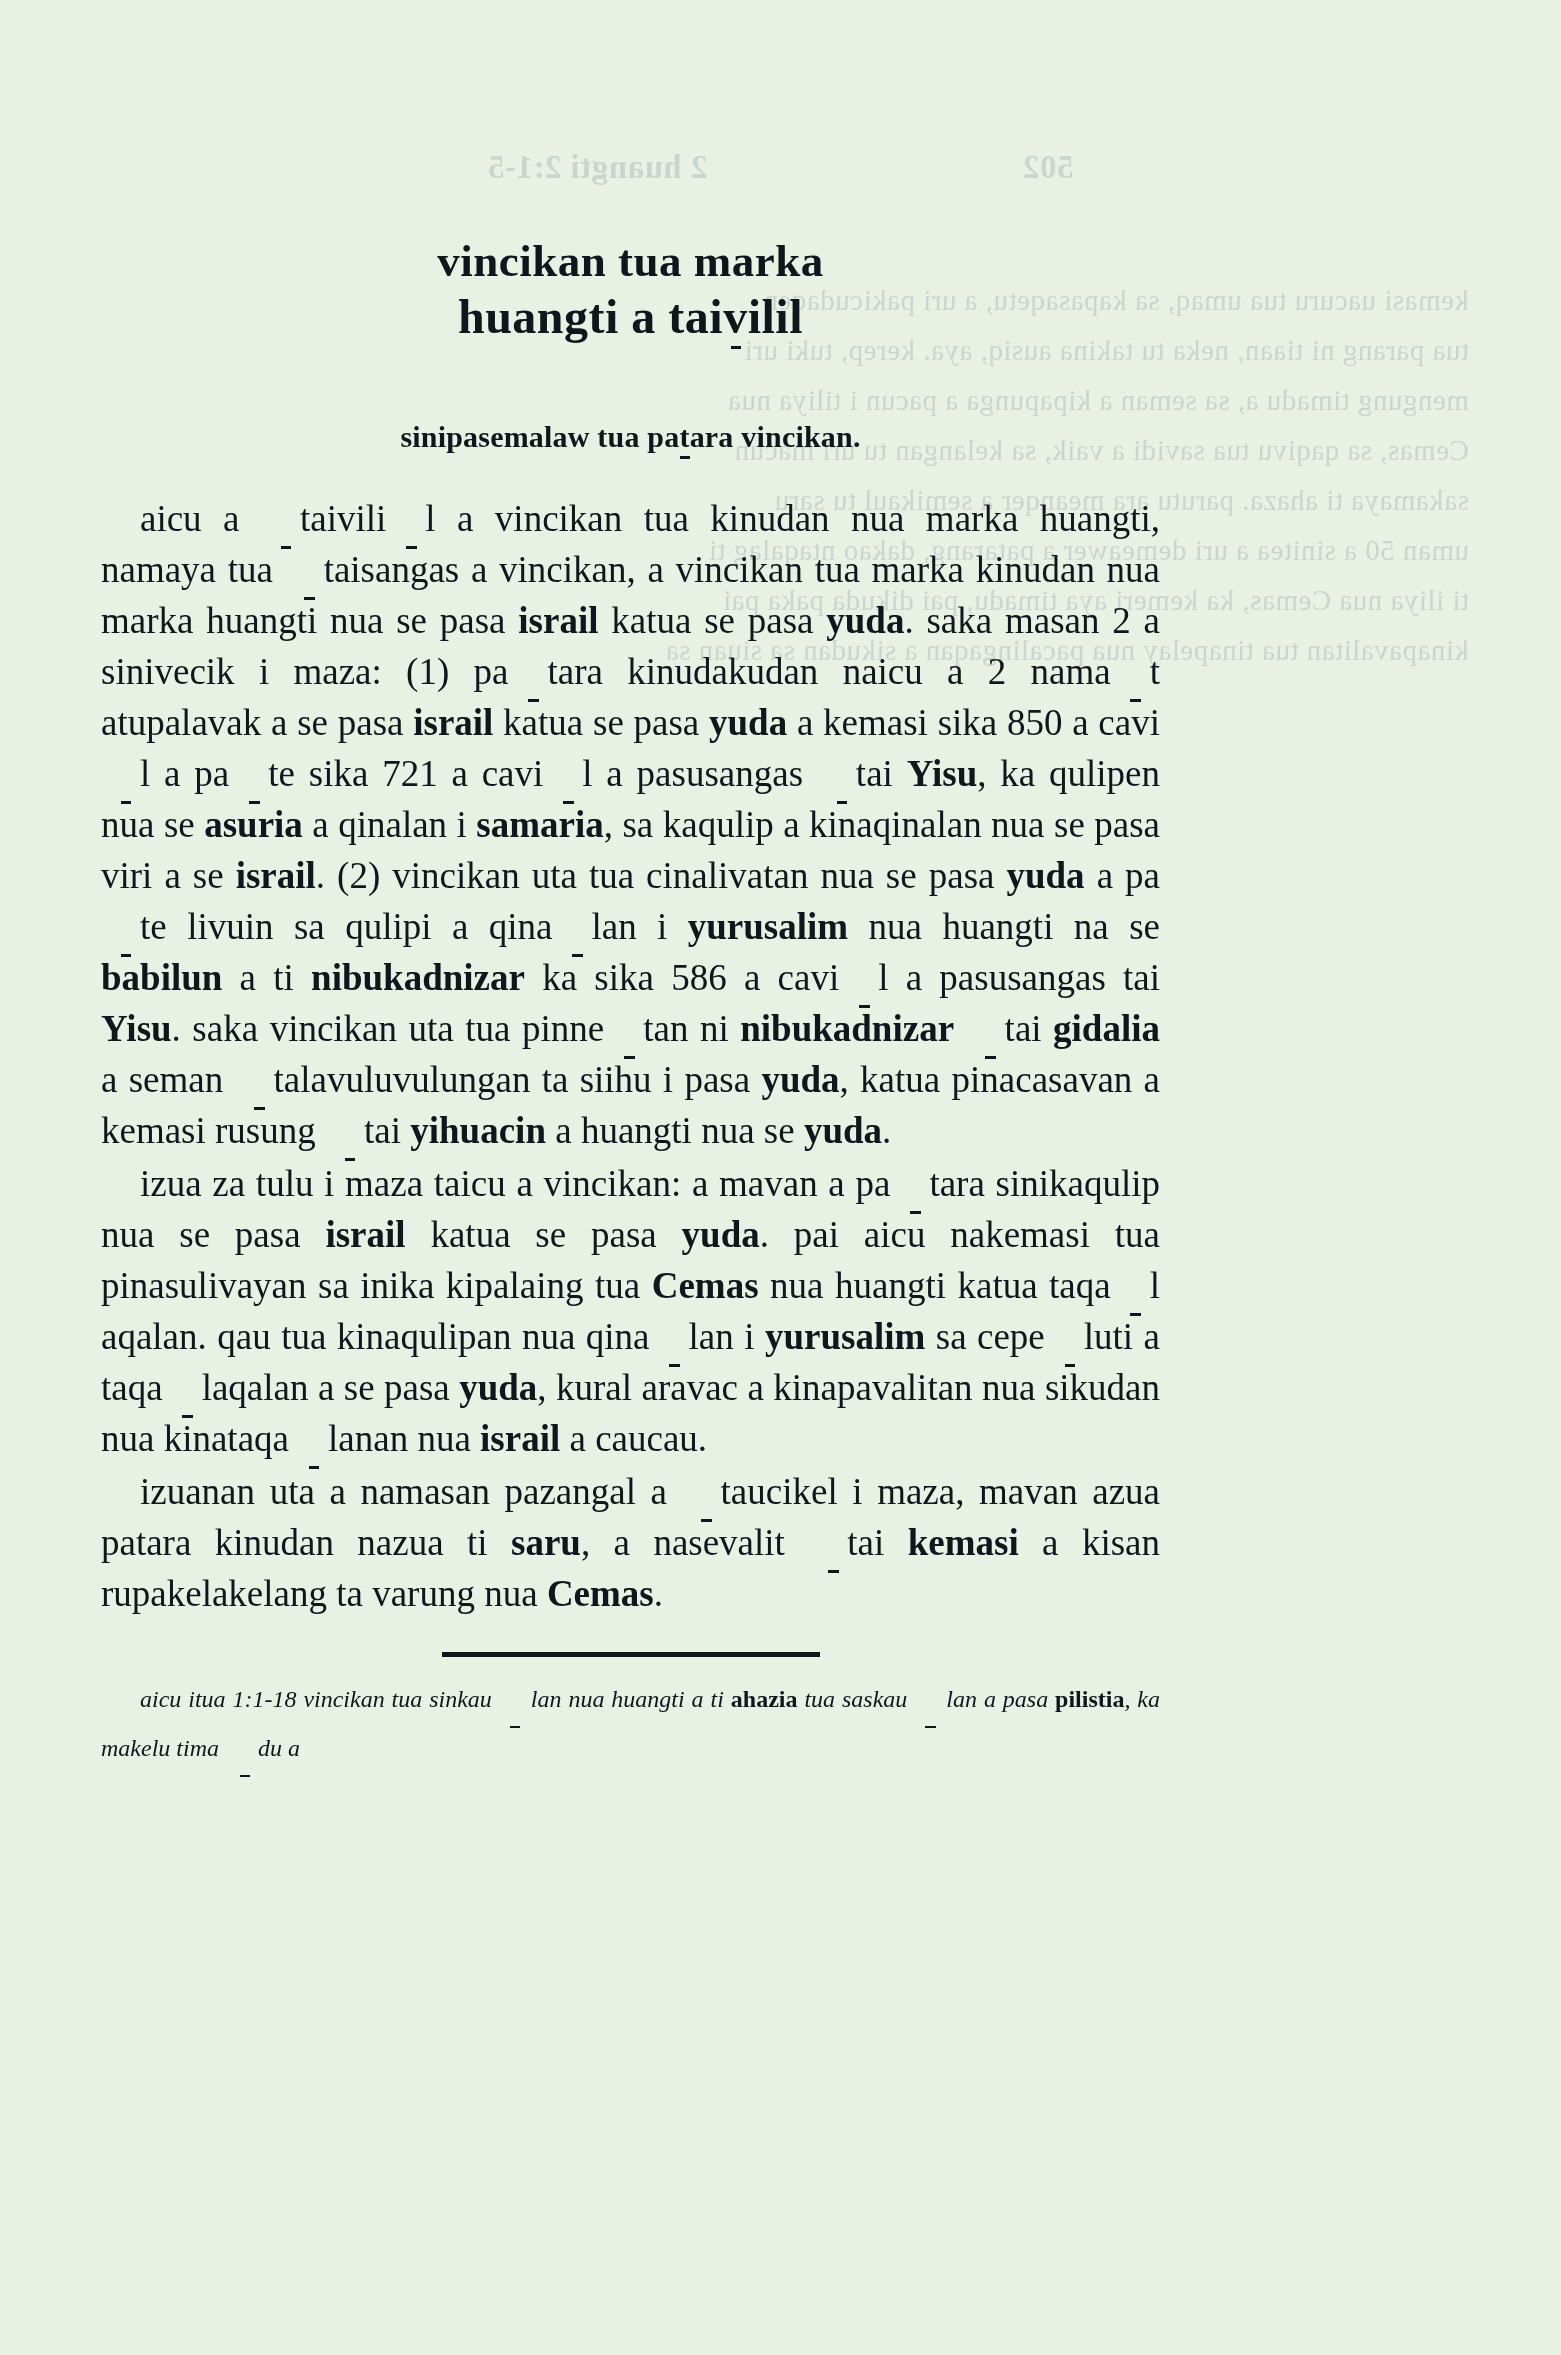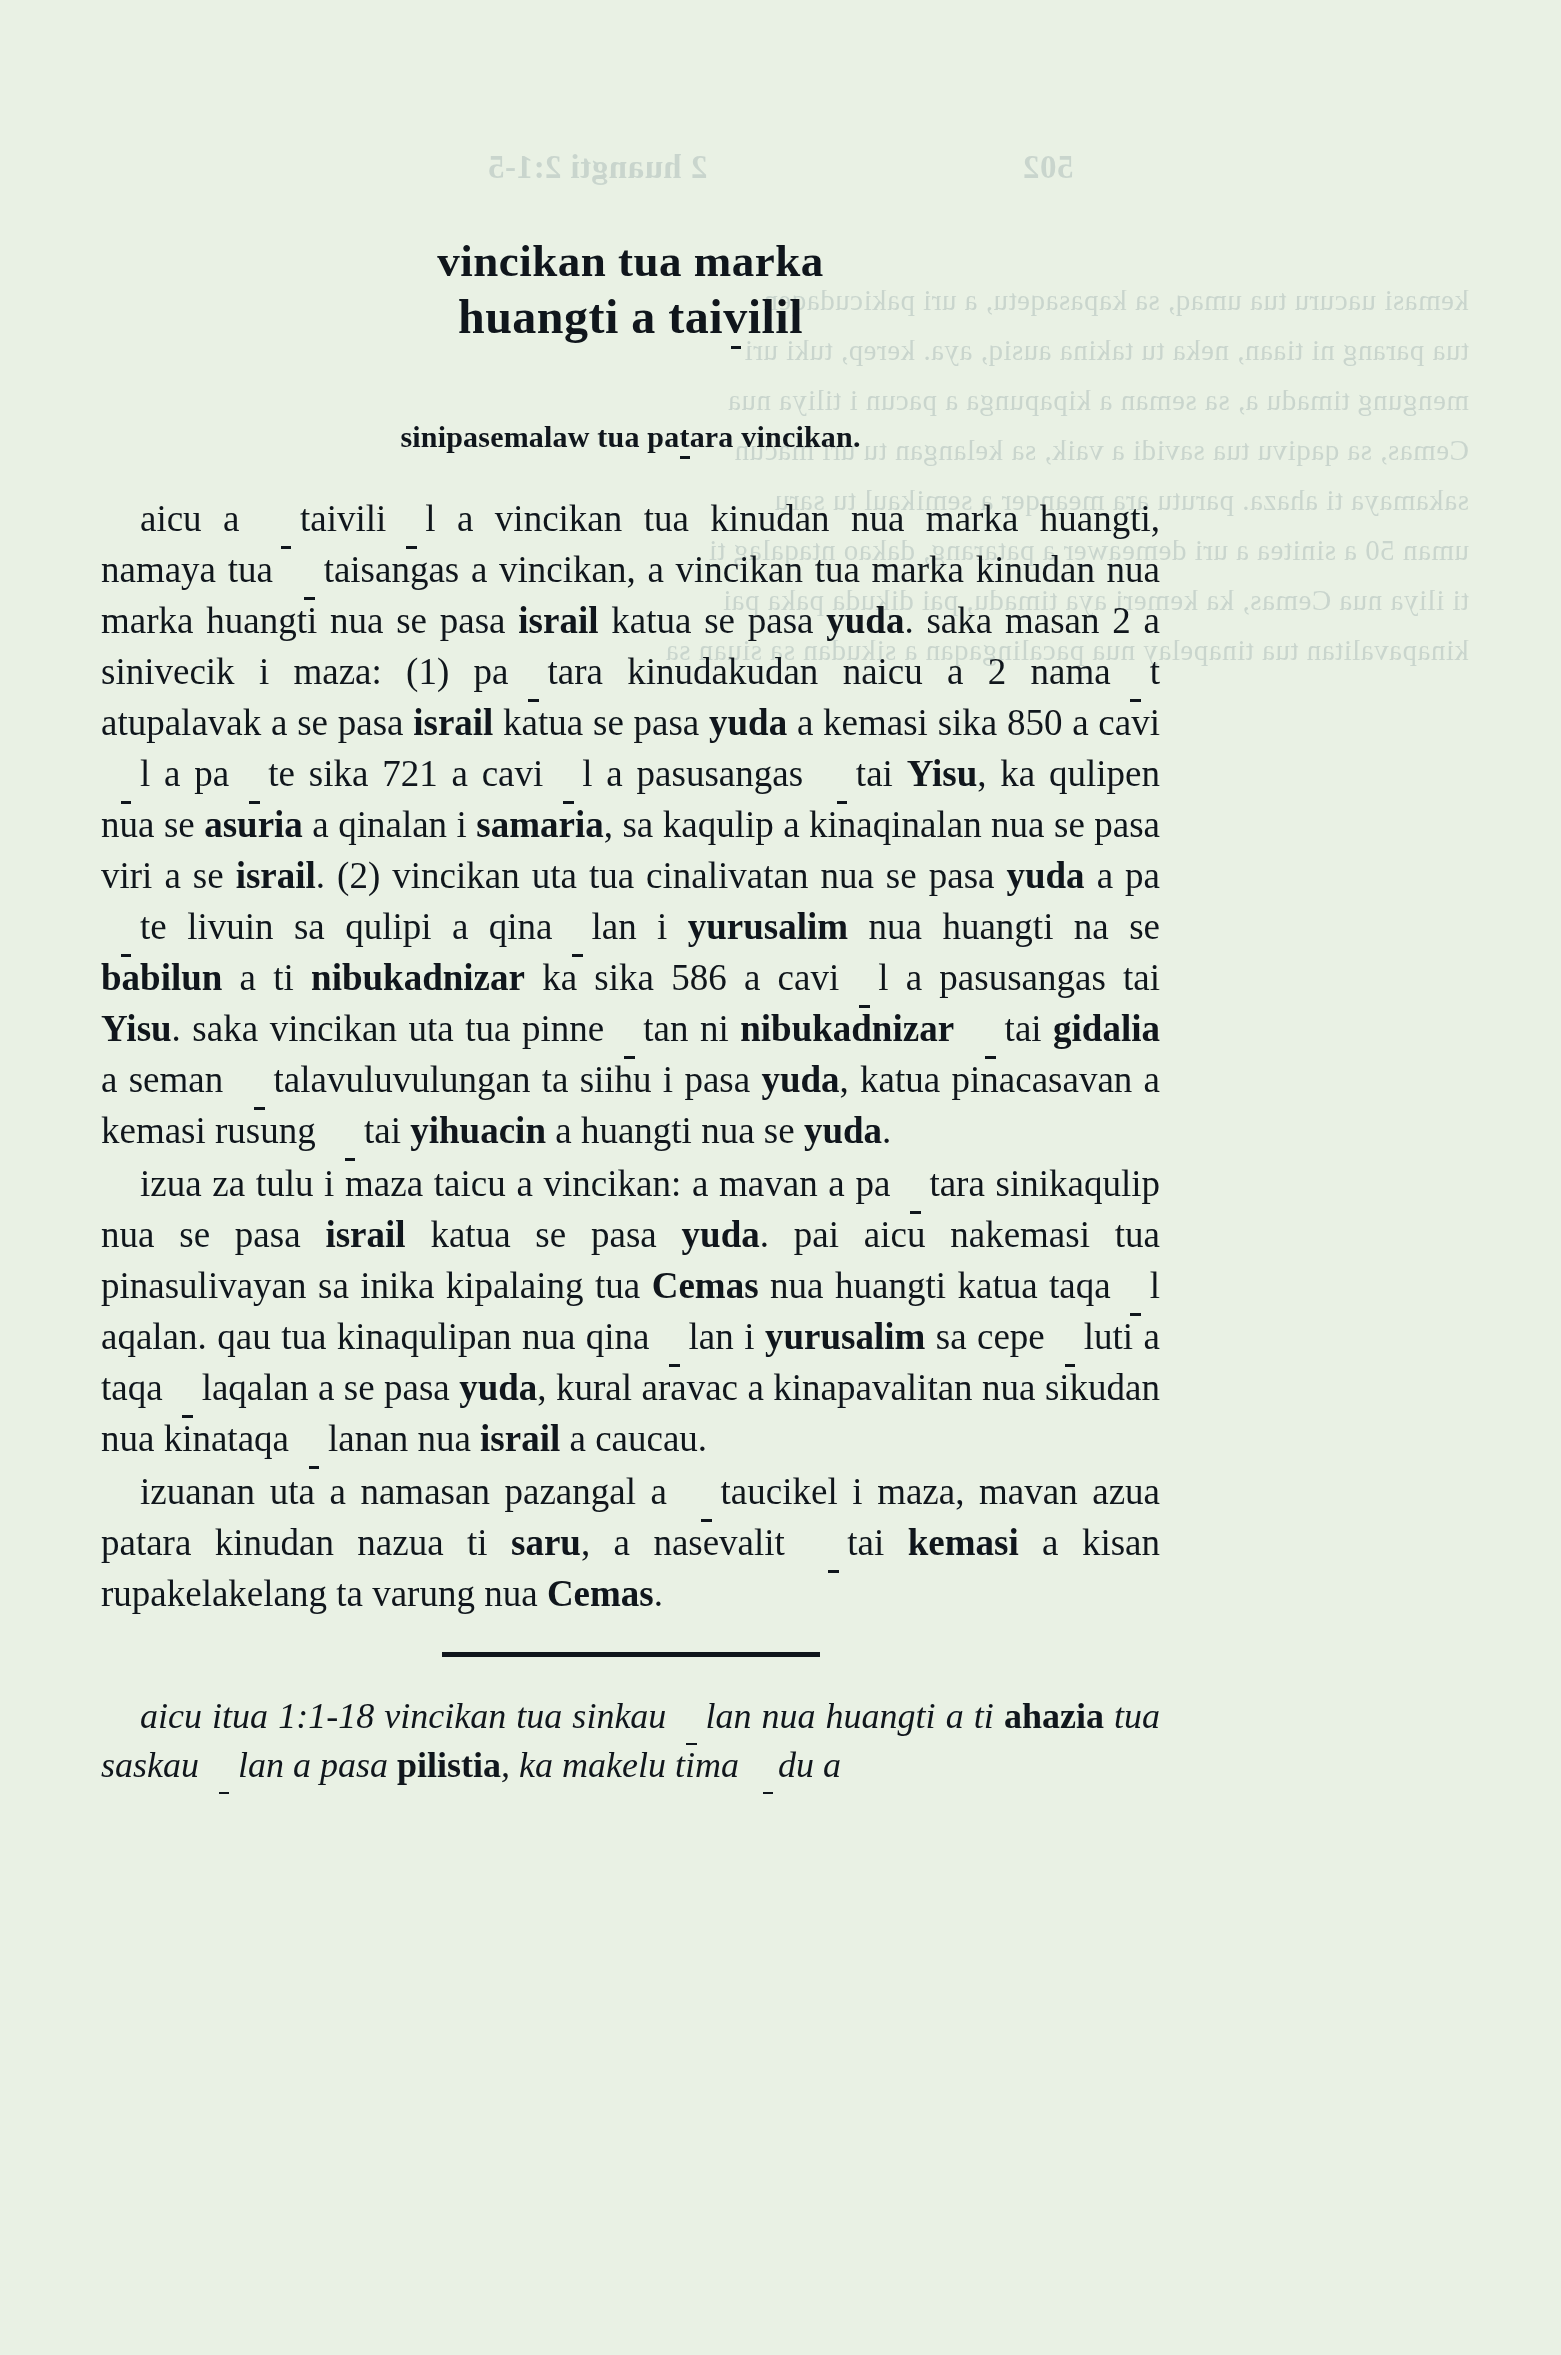--- a/index.html
+++ b/index.html
@@ -123,22 +123,22 @@
   }
 
   .rule {
     width: 378px;
     height: 4.9px;
     background: #10161c;
     margin: 33px auto 0 auto;
   }
 
   .footnote {
-    margin-top: 35px;
-    font-size: 36px;
+    margin-top: 18px;
+    font-size: 24px;
     line-height: 49px;
     text-align: justify;
   }
   .footnote .it { font-style: italic; }
   .footnote .bn { font-weight: bold; font-style: normal; }
   .footnote p { margin: 0; text-indent: 39px; }
 </style>
 </head>
 <body>
 

